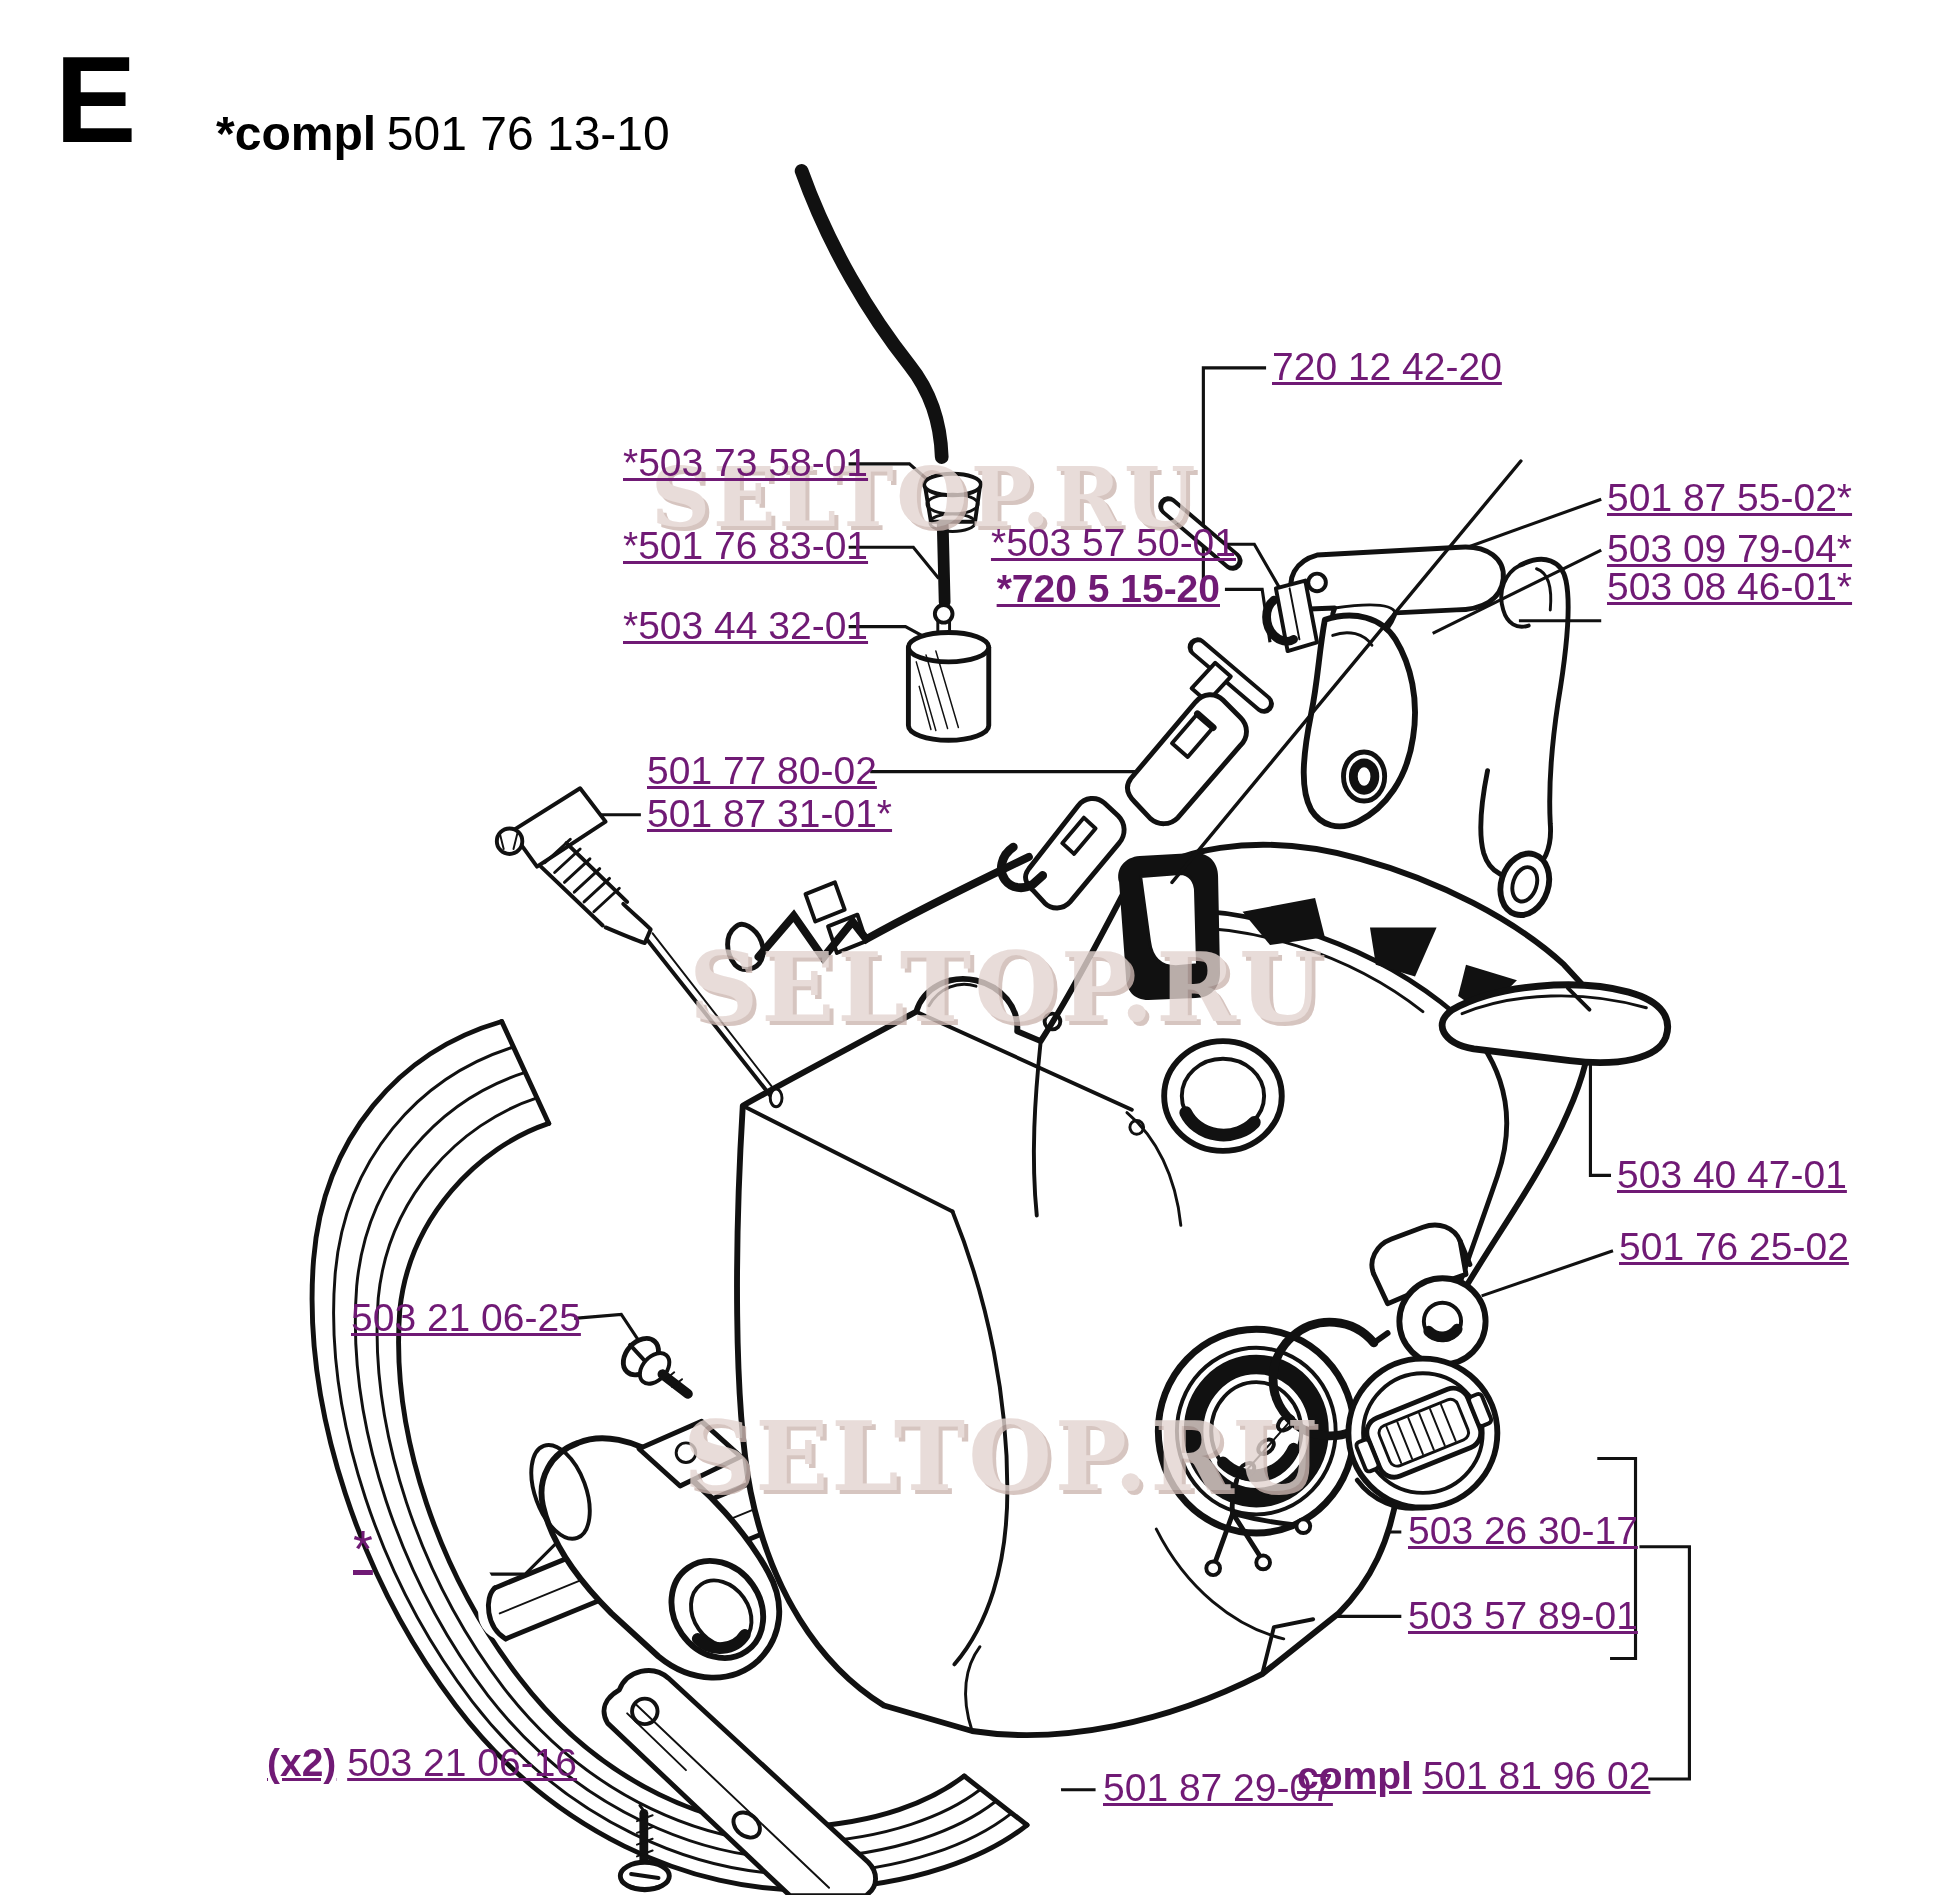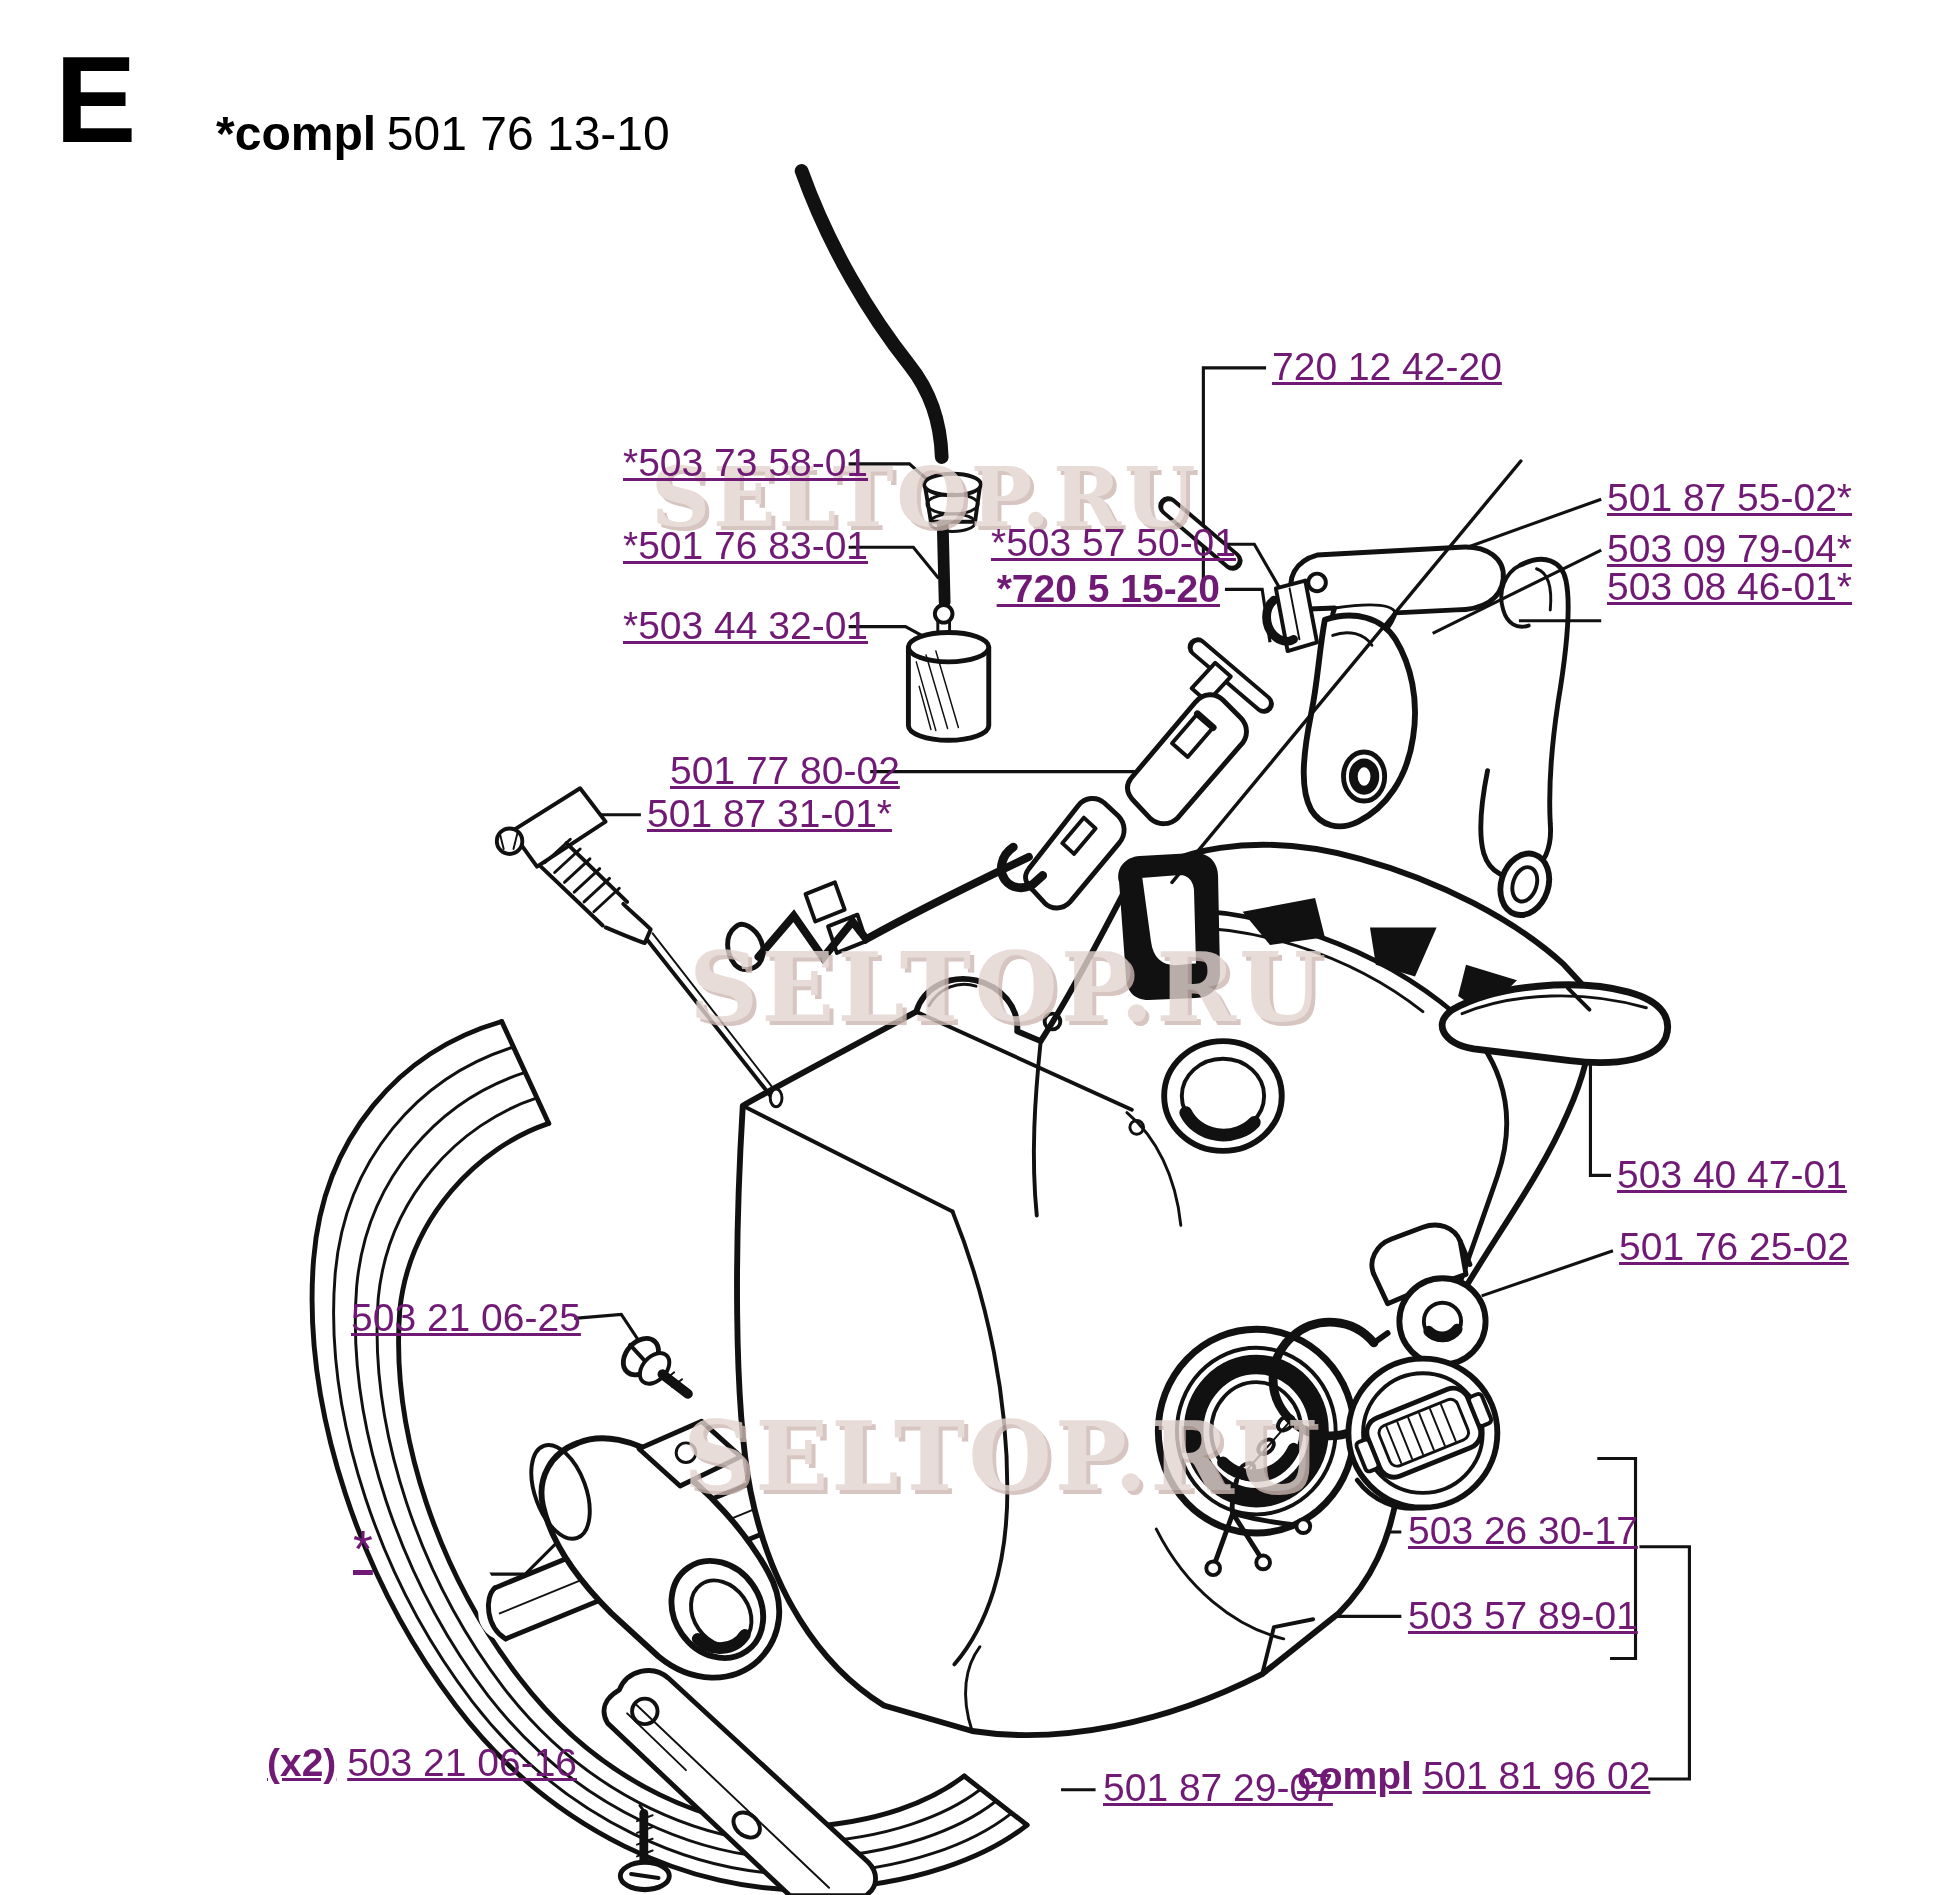--- a/index.html
+++ b/index.html
@@ -310,21 +310,21 @@
 
   <div class="lbl" style="left:1272px;top:345px">720 12 42-20</div>
   <div class="lbl" style="left:623px;top:441px">*503 73 58-01</div>
   <div class="lbl" style="left:623px;top:524px">*501 76 83-01</div>
   <div class="lbl" style="left:623px;top:604px">*503 44 32-01</div>
   <div class="lbl ralign" style="left:952px;top:521px;width:284px">*503 57 50-01</div>
   <div class="lbl ralign bold" style="left:936px;top:567px;width:284px">*720 5 15-20</div>
   <div class="lbl" style="left:1607px;top:476px">501 87 55-02*</div>
   <div class="lbl" style="left:1607px;top:527px">503 09 79-04*</div>
   <div class="lbl" style="left:1607px;top:565px">503 08 46-01*</div>
-  <div class="lbl" style="left:670px;top:749px">501 77 80-02</div>
+  <div class="lbl" style="left:647px;top:749px">501 77 80-02</div>
   <div class="lbl" style="left:647px;top:792px">501 87 31-01*</div>
   <div class="lbl" style="left:1617px;top:1153px">503 40 47-01</div>
   <div class="lbl" style="left:1619px;top:1225px">501 76 25-02</div>
   <div class="lbl" style="left:351px;top:1296px">503 21 06-25</div>
   <div class="lbl" style="left:1408px;top:1509px">503 26 30-17</div>
   <div class="lbl" style="left:1408px;top:1594px">503 57 89-01</div>
   <div class="lbl" style="left:1297px;top:1754px">
     <span class="pfx">compl</span><span>501 81 96 02</span>
   </div>
   <div class="lbl" style="left:267px;top:1741px">

